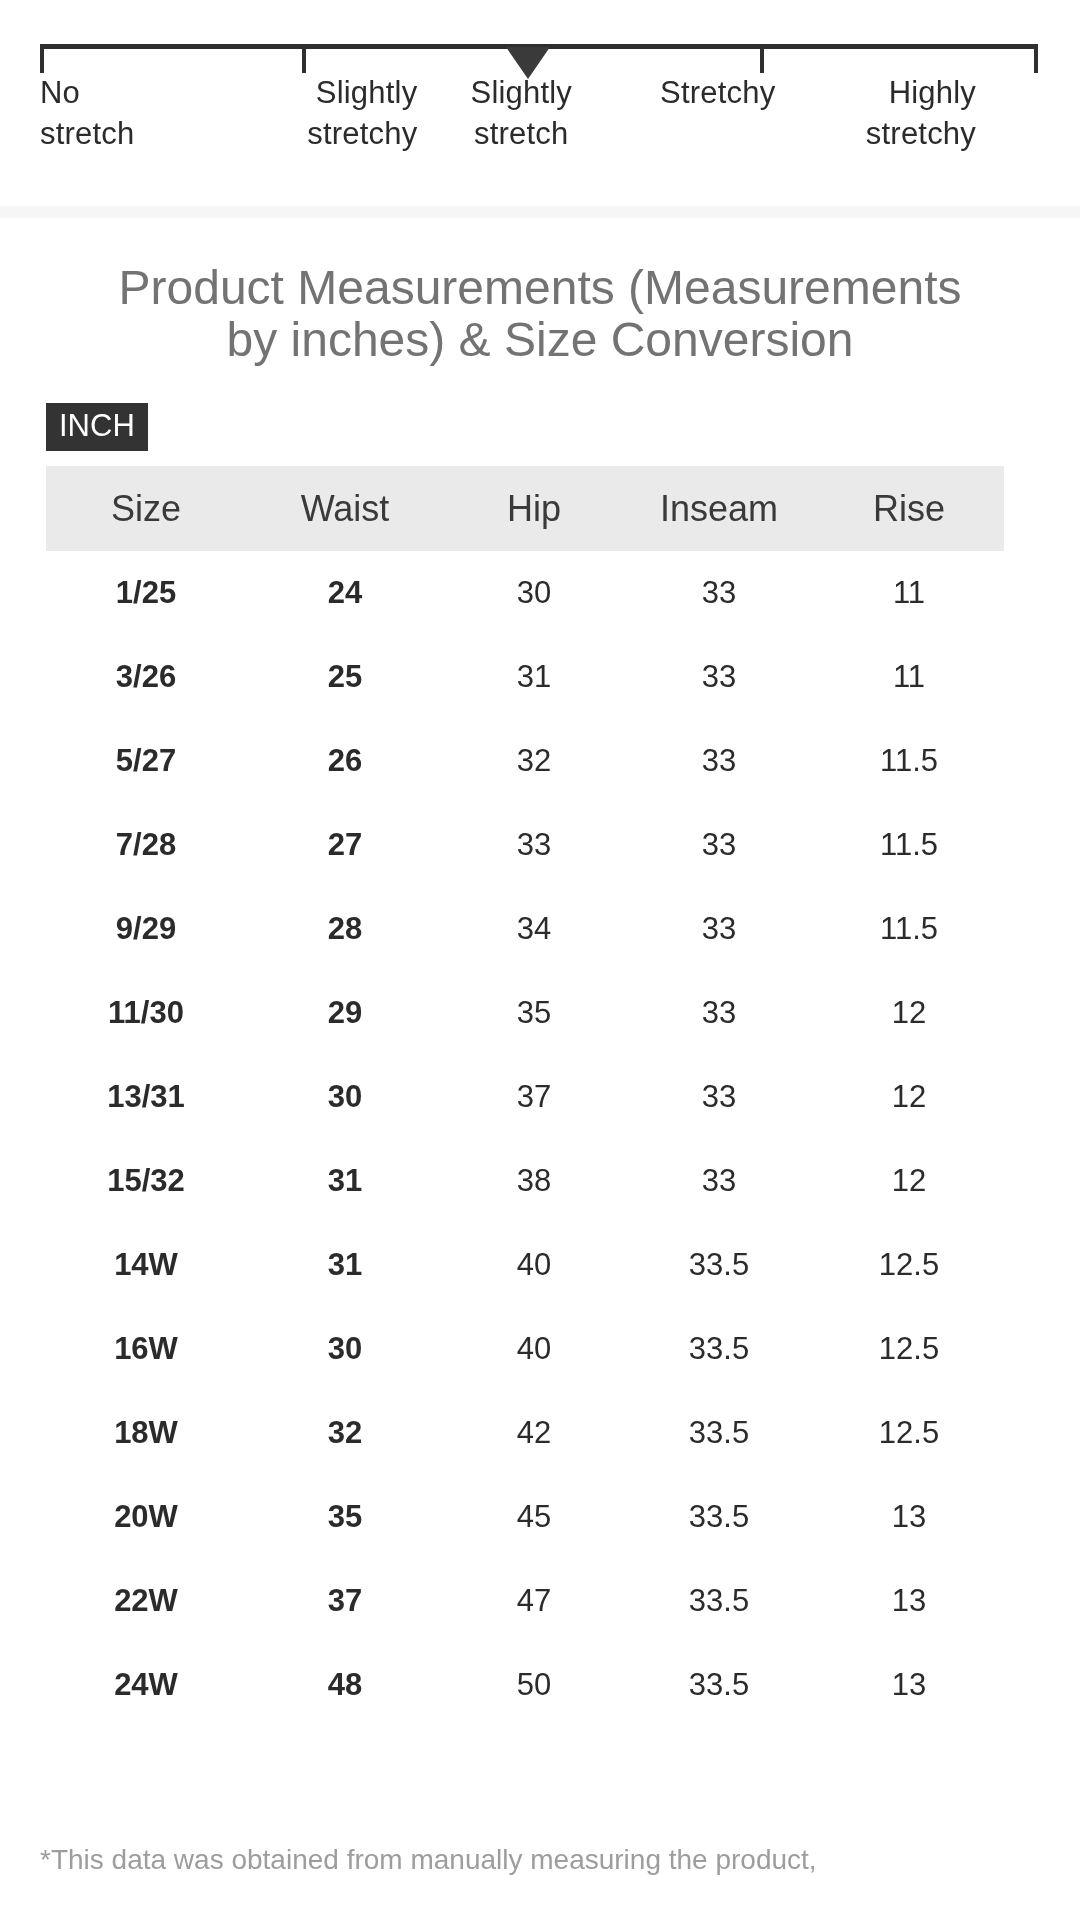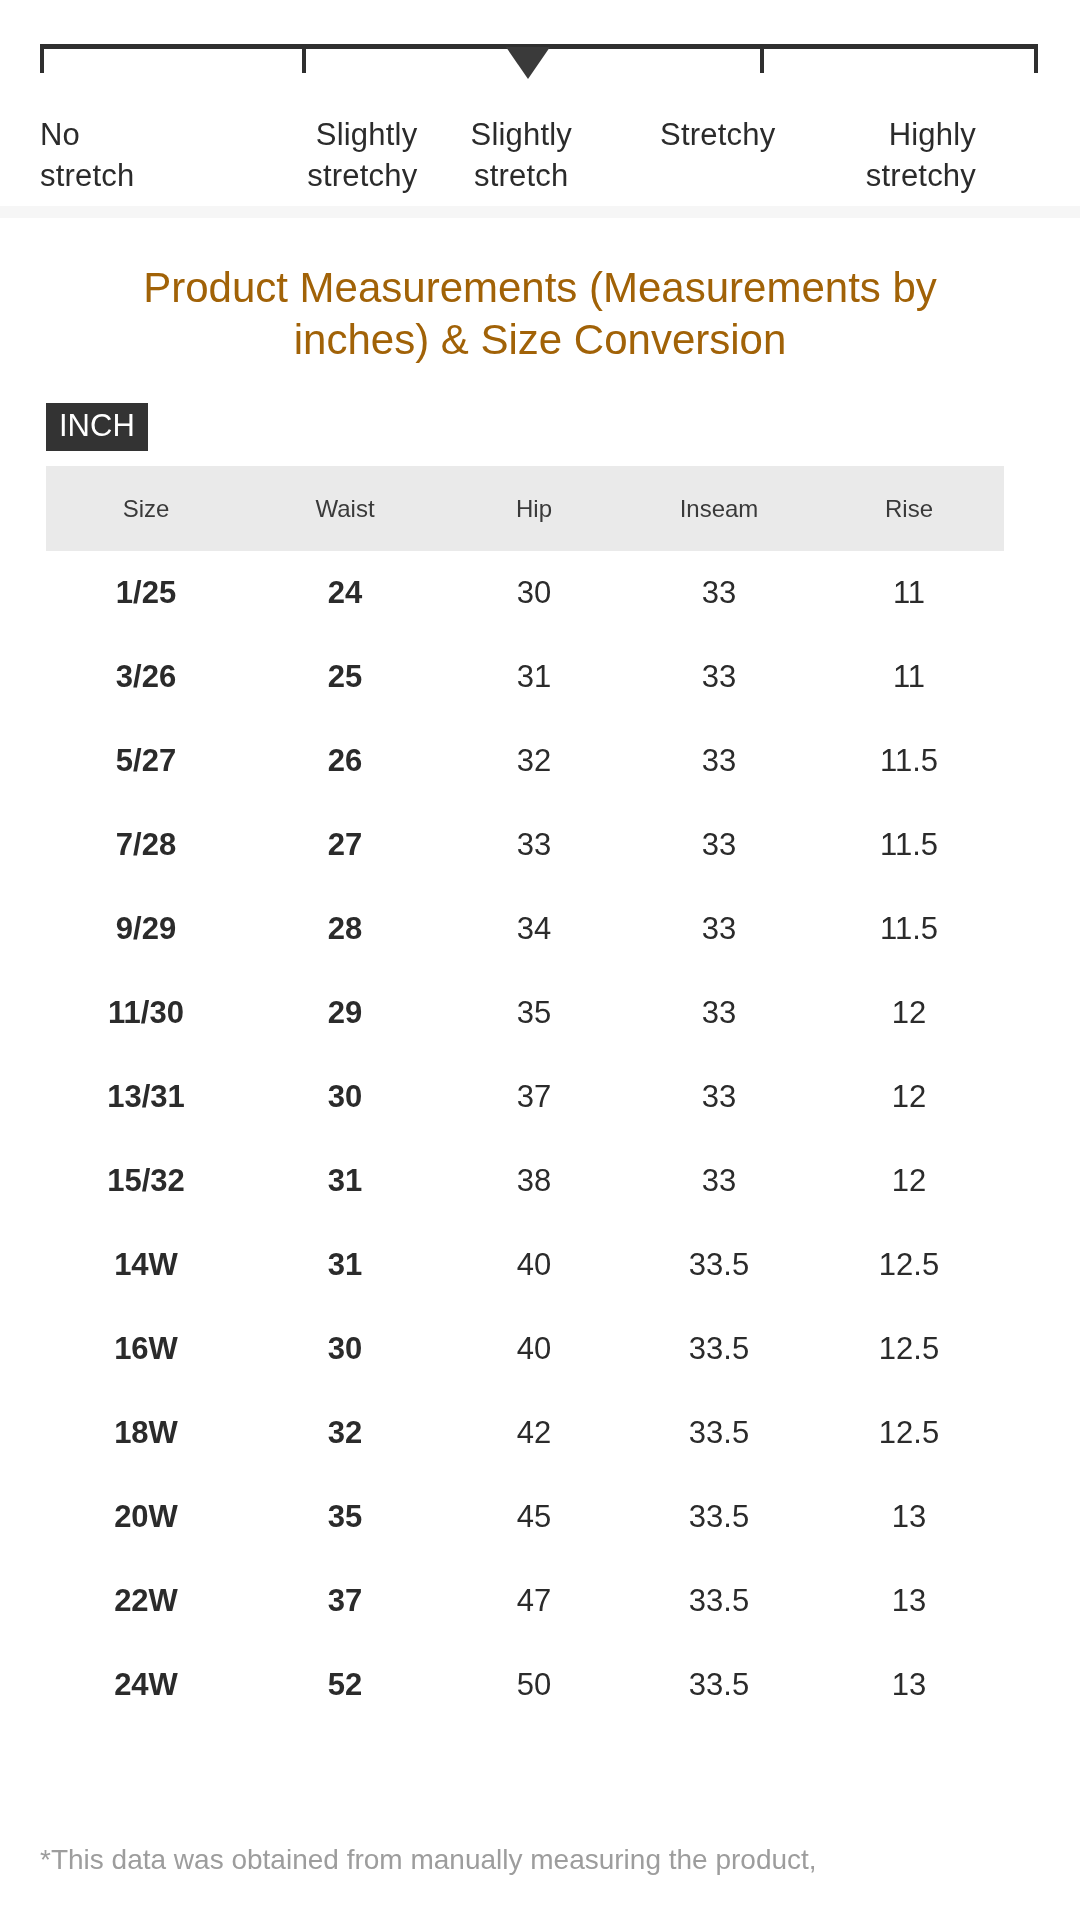--- a/index.html
+++ b/index.html
@@ -58,21 +58,20 @@
     border-left: 22px solid transparent;
     border-right: 22px solid transparent;
     border-top: 32px solid #3a3a3a;
   }
   .scale-labels {
     position: absolute;
     left: 0;
     top: 72px;
     width: 976px;
     display: flex;
-    margin-top: 42px;
   }
   .scale-label {
     font-size: 31px;
     line-height: 41px;
     color: #2b2b2b;
     letter-spacing: 0.2px;
   }
   .scale-label.l0 { width: 190px; margin-left: 40px;  text-align: left; }
   .scale-label.l1 { width: 200px; margin-left: 14px;  text-align: right; }
   .scale-label.l2 { width: 206px; margin-left: 8px;   text-align: center; }
@@ -89,23 +88,23 @@
     background: #f6f6f6;
   }
 
   
   #measurements-title {
     position: absolute;
     left: 90px;
     top: 262px;
     width: 900px;
     text-align: center;
-    font-size: 42px;
+    font-size: 48px;
     line-height: 52px;
-    color: #a16207;
+    color: #737373;
   }
 
   
   #unit-badge {
     position: absolute;
     left: 46px;
     top: 403px;
     background: #333333;
     color: #ffffff;
     font-size: 31px;
@@ -123,21 +122,21 @@
     table-layout: fixed;
   }
   #size-table col.c-size   { width: 200px; }
   #size-table col.c-waist  { width: 198px; }
   #size-table col.c-hip    { width: 180px; }
   #size-table col.c-inseam { width: 190px; }
   #size-table col.c-rise   { width: 190px; }
 
   #size-table thead th {
     background: #eaeaea;
-    font-size: 24px;
+    font-size: 36px;
     font-weight: normal;
     color: #3a3a3a;
     height: 85px;
     text-align: center;
     padding: 0;
   }
   #size-table tbody td {
     height: 84px;
     text-align: center;
     padding: 0;
@@ -308,21 +307,21 @@
       </tr>
       <tr>
         <td class="col-size">22W</td>
         <td class="col-waist">37</td>
         <td class="col-hip">47</td>
         <td class="col-inseam">33.5</td>
         <td class="col-rise">13</td>
       </tr>
       <tr>
         <td class="col-size">24W</td>
-        <td class="col-waist">52</td>
+        <td class="col-waist">48</td>
         <td class="col-hip">50</td>
         <td class="col-inseam">33.5</td>
         <td class="col-rise">13</td>
       </tr>
     </tbody>
 </table>
 
 <div id="footnote">
   <span class="line1">*This data was obtained from manually measuring the product,</span>
 </div>

